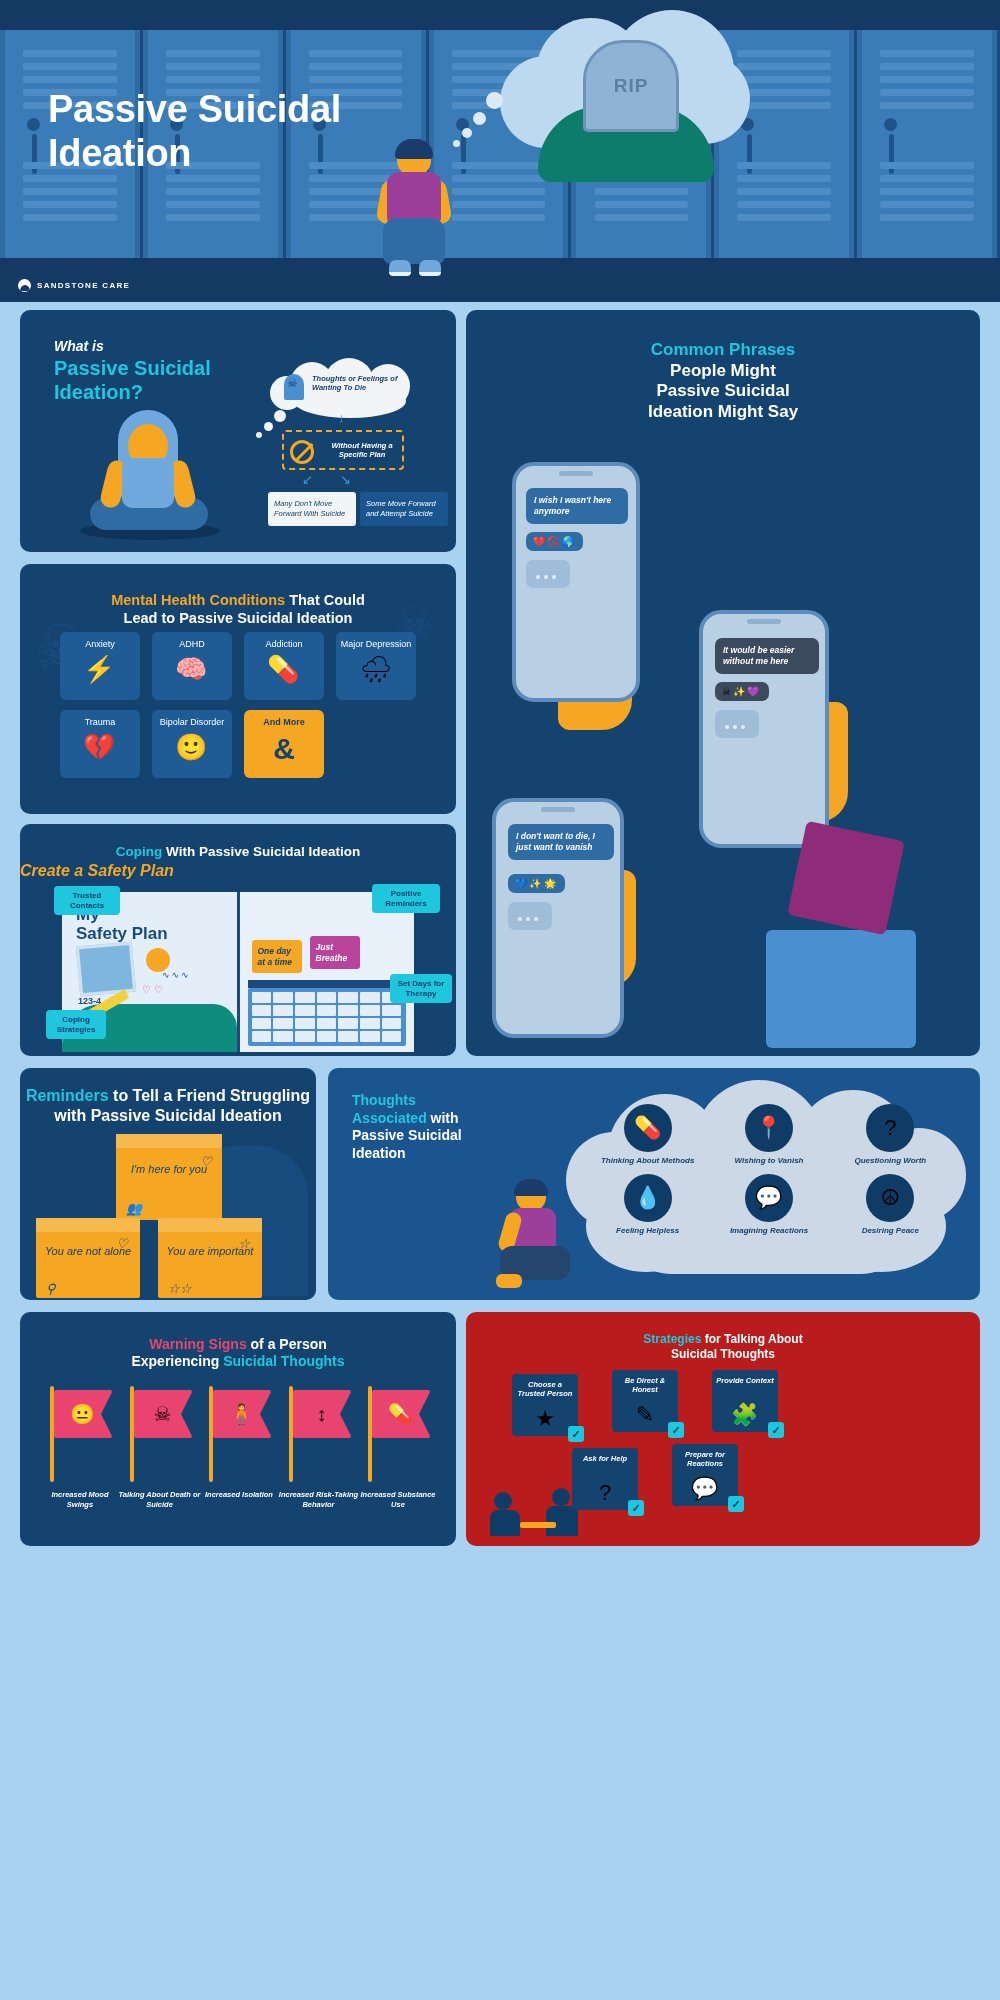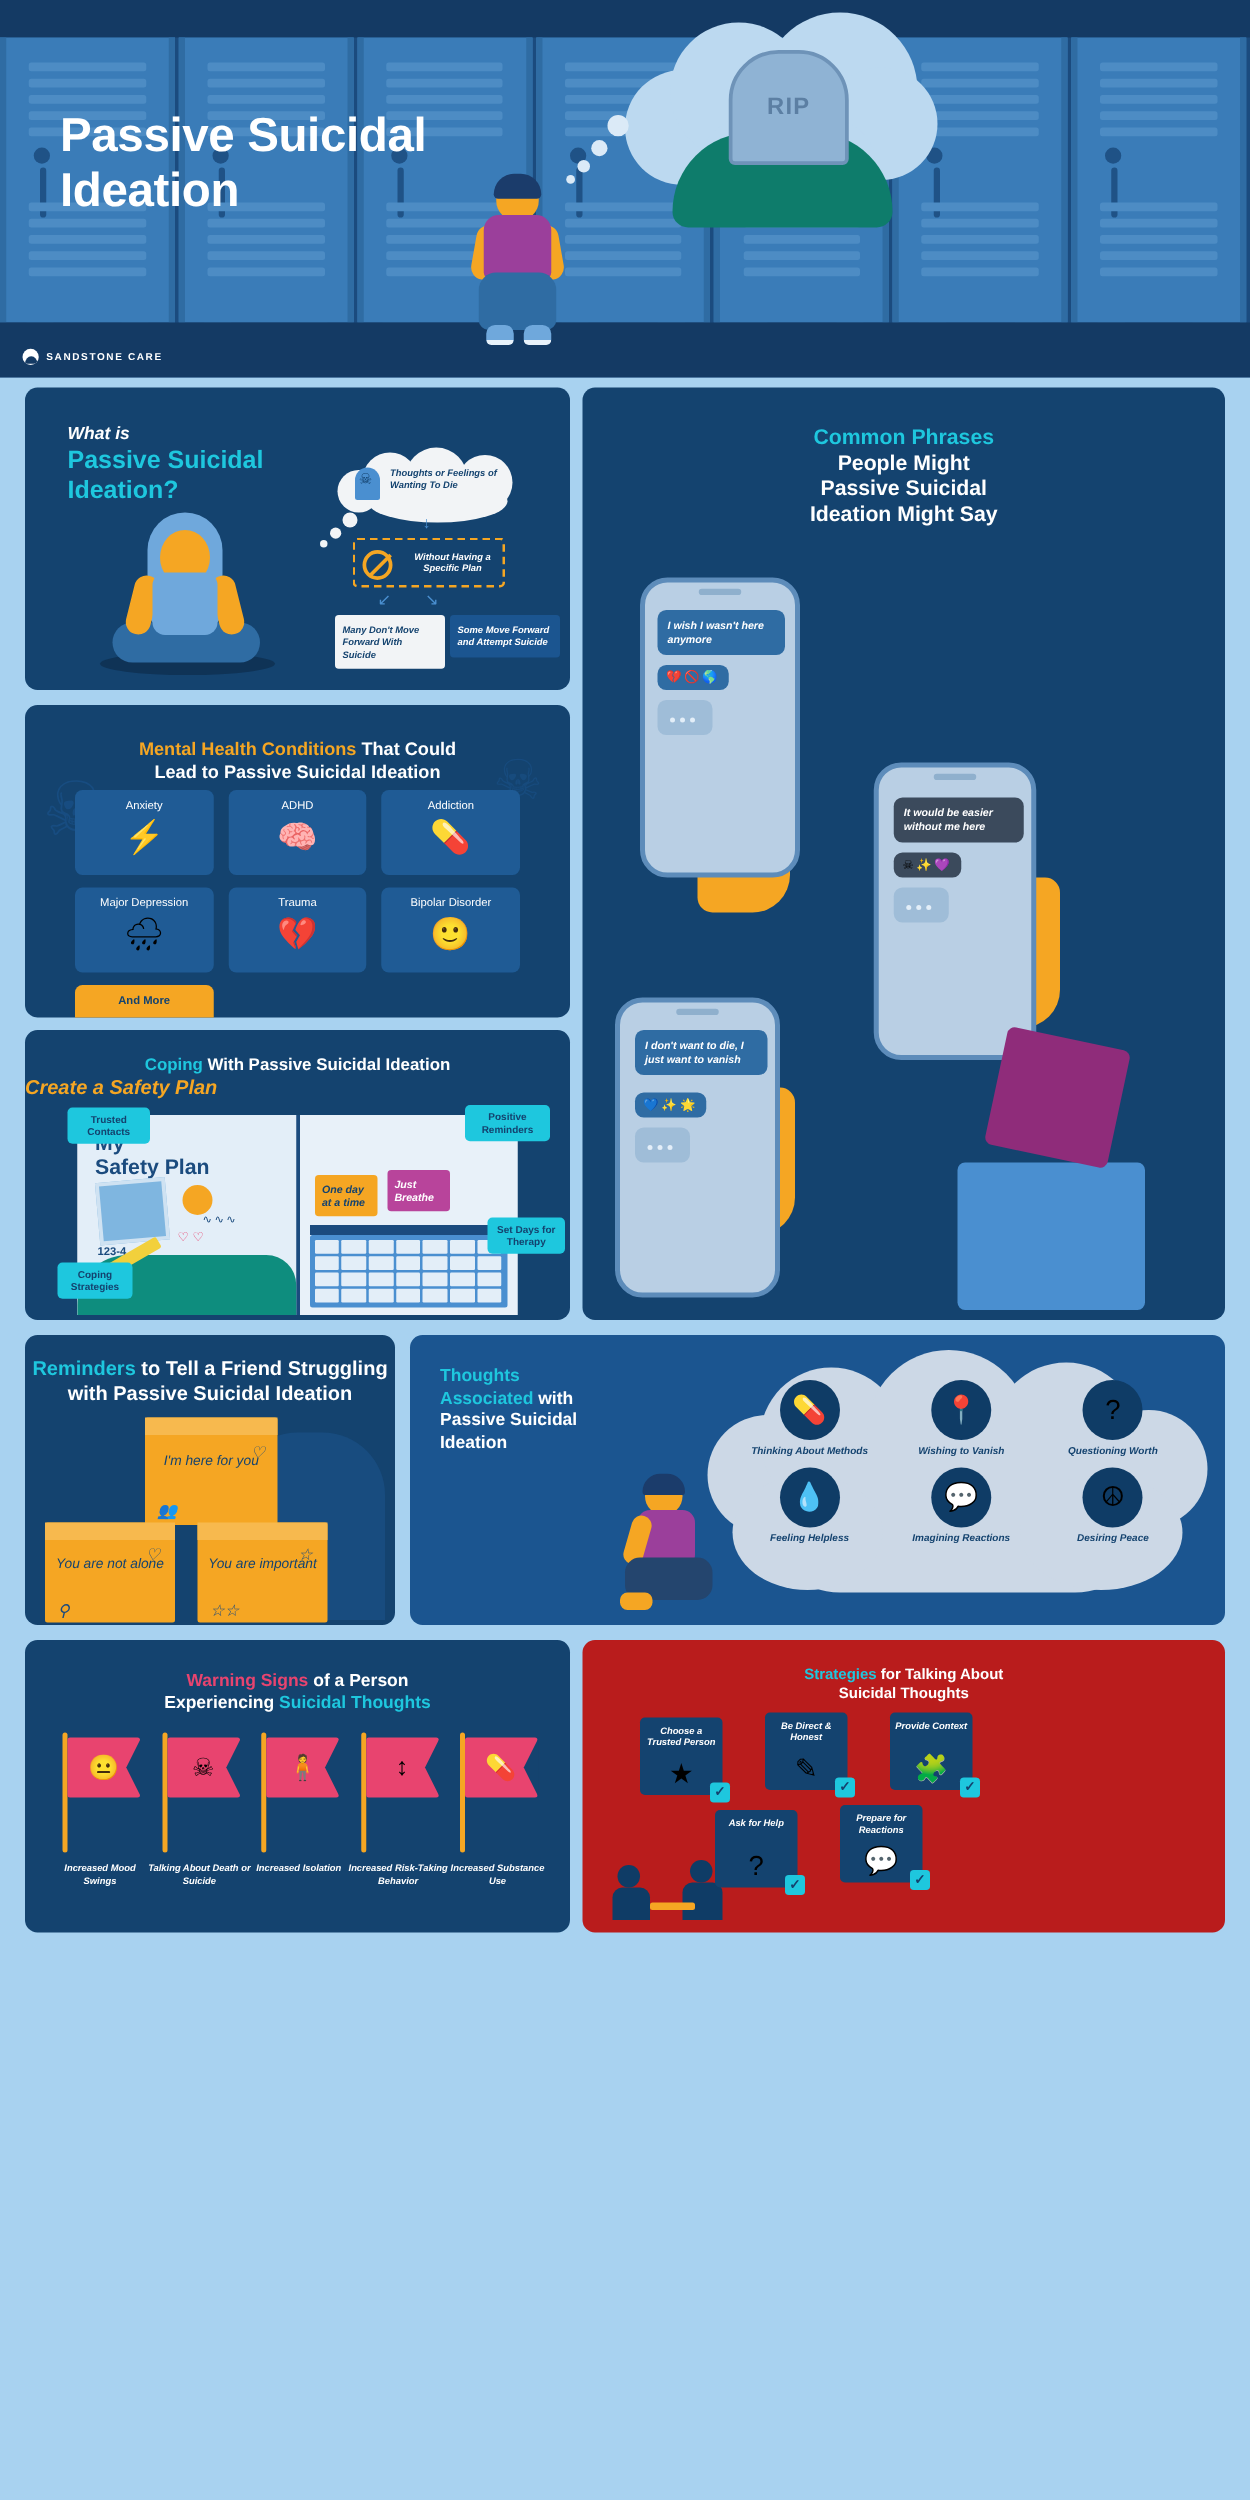--- a/index.html
+++ b/index.html
@@ -99,29 +99,29 @@
   .tomb-mini:after { content:"☠"; position:absolute; left:3px; top:2px; font-size:12px; color:#14436f; }
   .thought-dots i { position:absolute; background:#f2f4f6; border-radius:50%; }
 
   .dash-box { position:absolute; left:262px; top:120px; width:122px; height:40px; border:2px dashed #f5a623; border-radius:4px; }
   .no-sign { position:absolute; left:6px; top:8px; width:24px; height:24px; border:3px solid #f5a623; border-radius:50%; }
   .no-sign:after { content:""; position:absolute; left:-1px; top:8px; width:24px; height:3px; background:#f5a623; transform:rotate(-45deg); }
   .dash-txt { position:absolute; left:36px; top:9px; width:84px; color:#fff; font-size:7.5px; font-weight:bold; font-style:italic; line-height:1.25;text-align:center; }
   .arr { position:absolute; color:#4a8fd0; font-size:13px; }
 
   .fbox { position:absolute; width:88px; padding:7px 6px; border-radius:3px; font-size:7.5px;
-          font-weight:bold; font-style:italic; line-height:1.3; }
+          font-weight:normal; font-style:italic; line-height:1.3; }
   .fbox.white { background:#f2f4f6; color:#14436f; }
   .fbox.blue { background:#1b5590; color:#fff; }
 
   
   #p2 { left:20px; top:262px; width:436px; height:250px; }
   .p2-title { position:absolute; left:0; top:28px; width:100%; font-size:14.5px; }
   .cond-grid { position:absolute; left:40px; top:68px; width:356px; display:grid;
-               grid-template-columns:repeat(3,1fr); gap:10px 12px; }
+               grid-template-columns:repeat(4,1fr); gap:10px 12px; }
   .cond { background:#1f5b95; border-radius:6px; height:68px; position:relative; }
   .cond-l { position:absolute; left:0; top:7px; width:100%; text-align:center; color:#fff; font-size:9px; }
   .cond-ic { position:absolute; left:0; top:24px; width:100%; text-align:center; font-size:26px; line-height:1; }
   .cond.more { background:#f5a623; }
   .cond.more .cond-l { color:#14436f; font-weight:bold; }
   .cond.more .cond-ic { color:#14436f; font-size:30px; font-weight:bold; }
   .skull-bg { position:absolute; left:14px; top:48px; font-size:60px; color:#1b5590; opacity:.55; }
   .skull-bg2 { position:absolute; right:22px; top:34px; font-size:44px; color:#1b5590; opacity:.45; }
 
   

